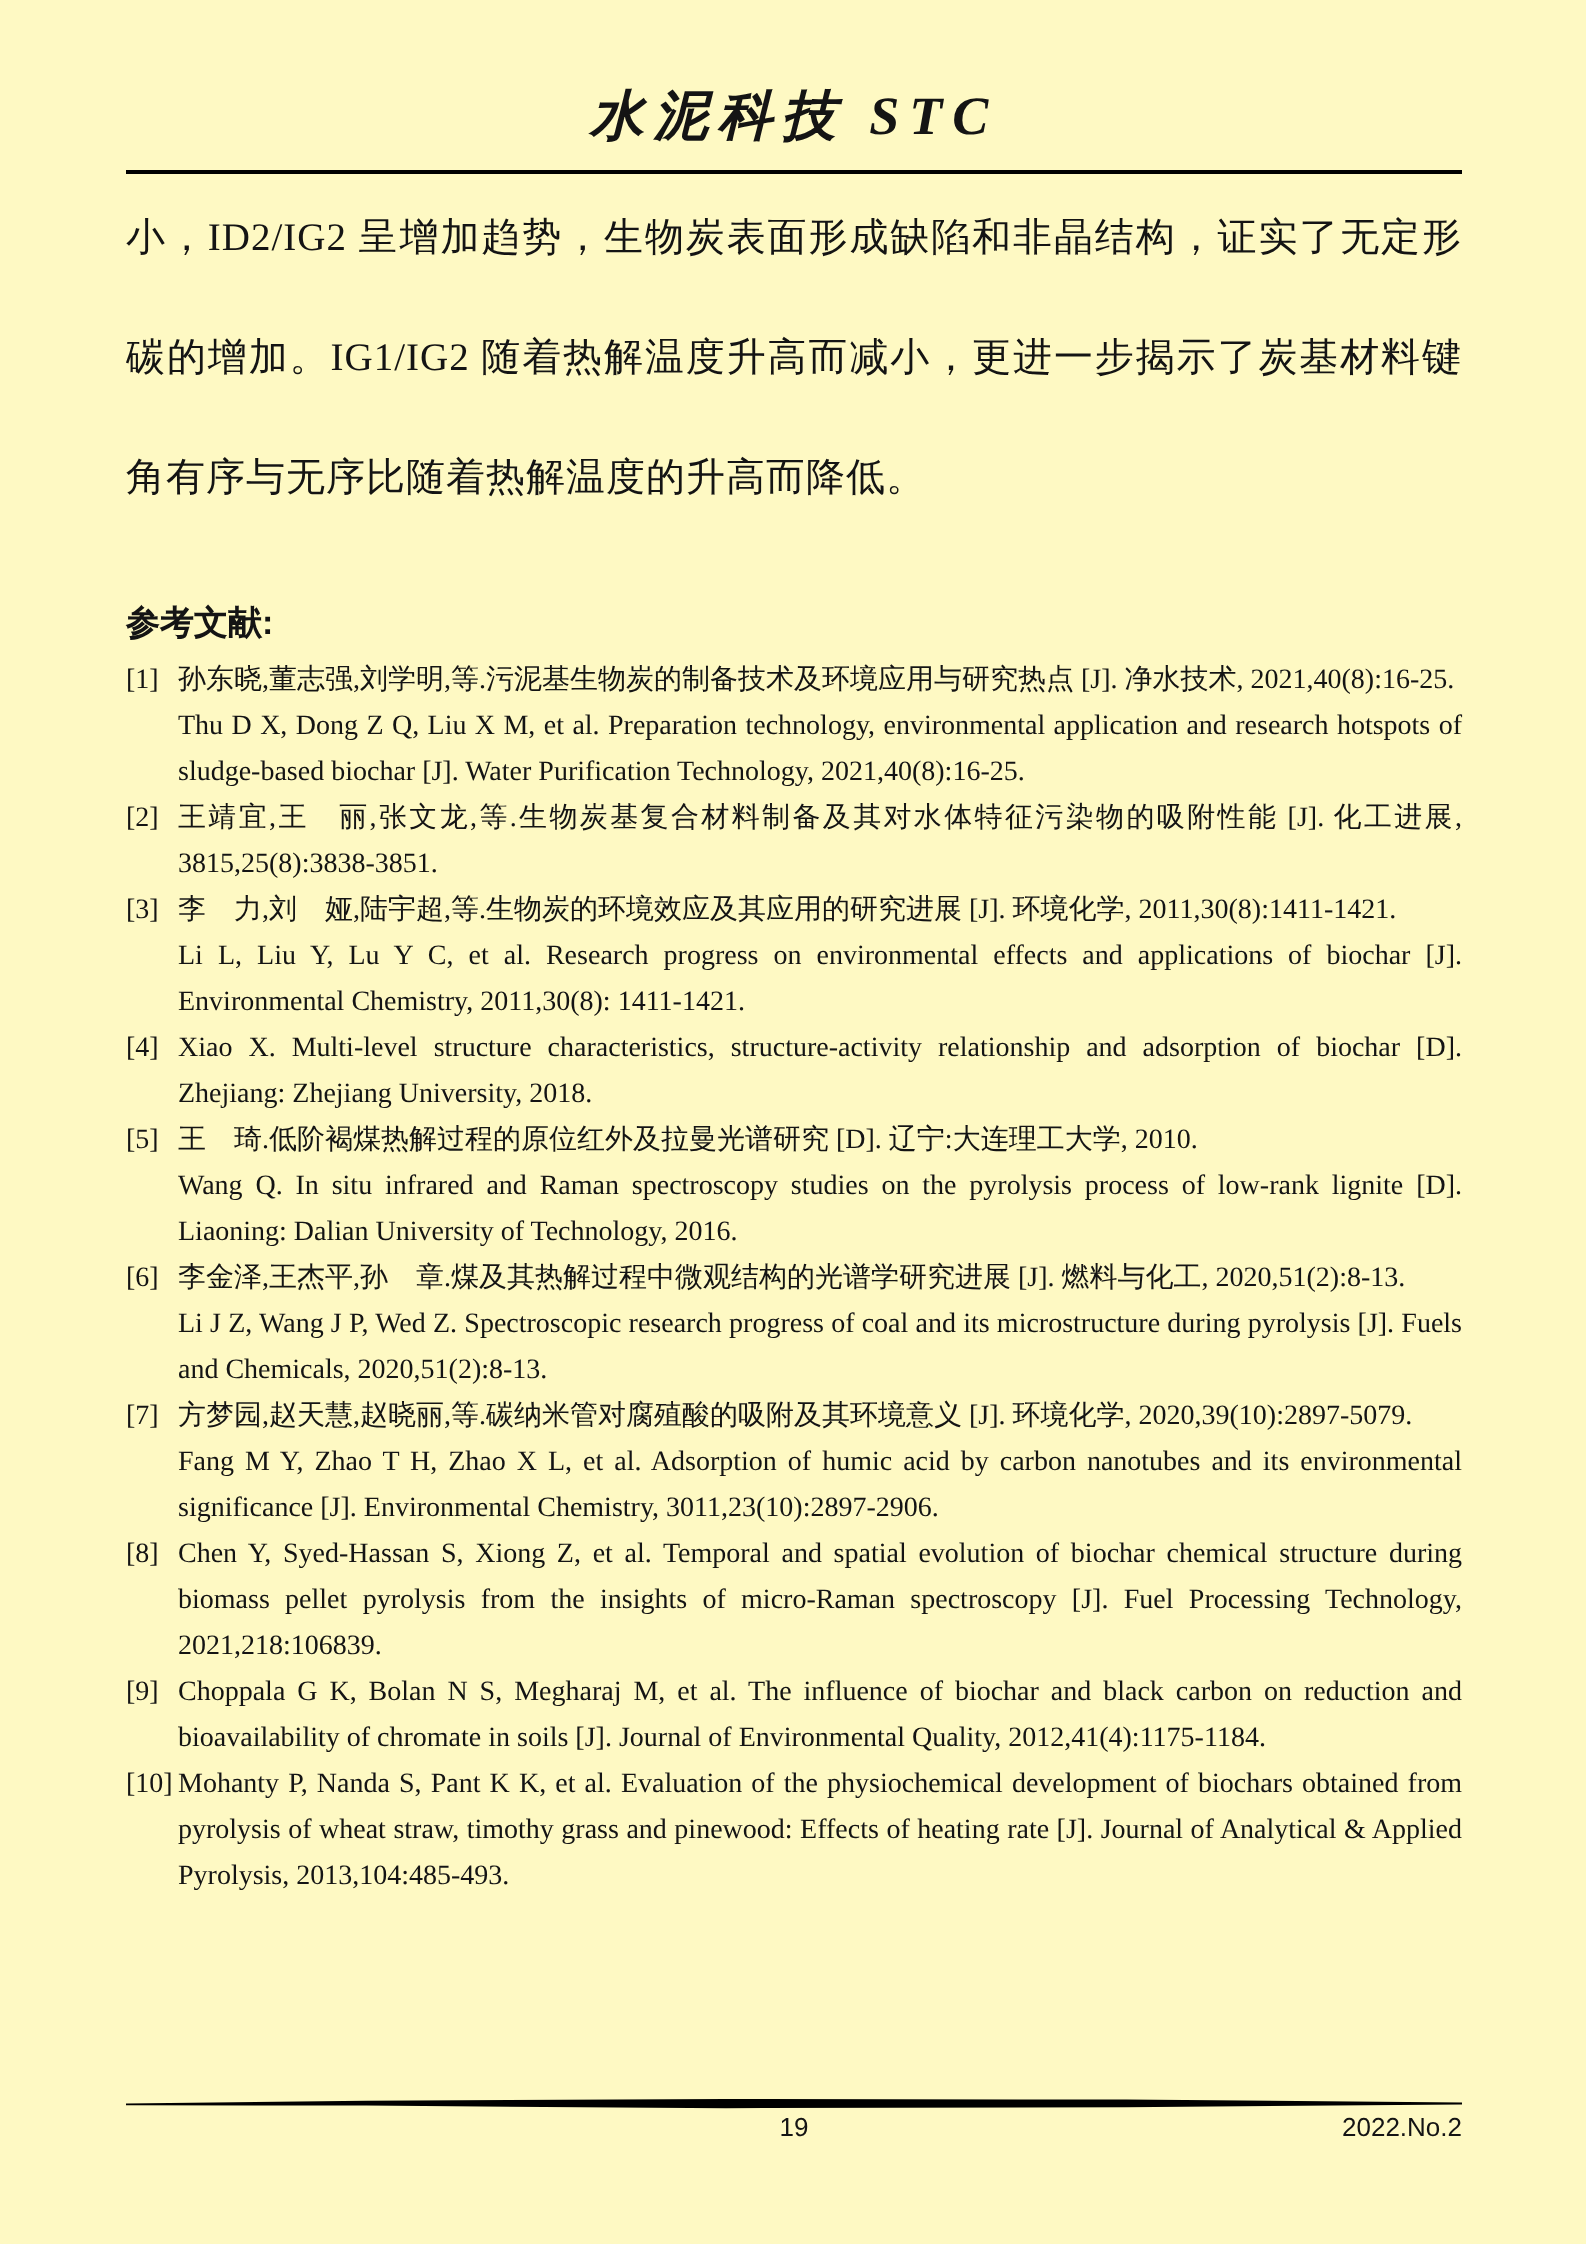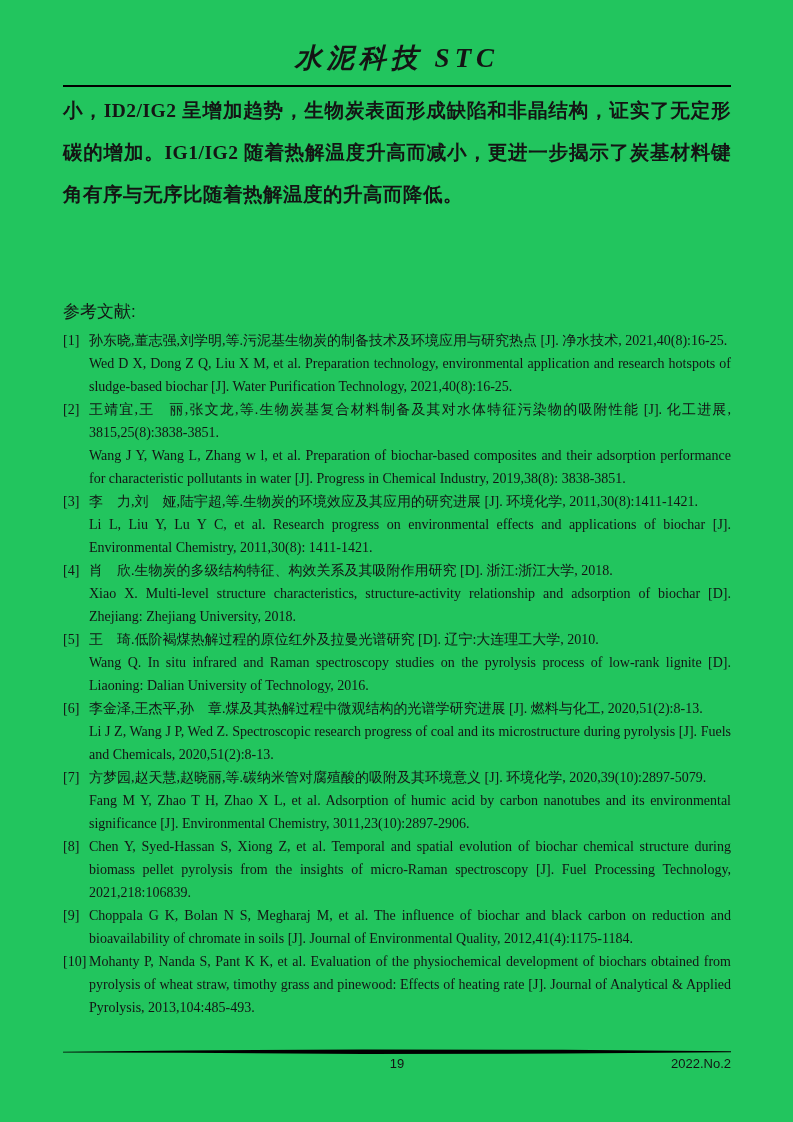--- a/index.html
+++ b/index.html
@@ -5,21 +5,21 @@
   html, body {
     margin: 0;
     padding: 0;
     background: #e8e8e8;
   }
   .page {
     position: relative;
     width: 793px;
     height: 1122px;
     margin: 0 auto;
-    background: #22c55e;
+    background: #fef9c3;
     color: #141414;
     overflow: hidden;
     font-family: "Liberation Serif", "DejaVu Serif", serif;
   }
   
   .journal-header {
     position: absolute;
     top: 40px;
     left: 63px;
     width: 668px;
@@ -40,32 +40,31 @@
     width: 668px;
     border-top: 2.5px solid #000;
   }
   
   .body-paragraph {
     position: absolute;
     top: 90px;
     left: 63px;
     width: 668px;
     font-size: 19.5px;
-    line-height: 42px;
+    line-height: 60px;
     text-align: justify;
     letter-spacing: 0.5px;
+  }
+  
+  .refs-heading {
+    position: absolute;
+    top: 300px;
+    left: 63px;
+    font-family: "Liberation Sans", "DejaVu Sans", sans-serif;
     font-weight: bold;
-  }
-  
-  .refs-heading {
-    position: absolute;
-    top: 300px;
-    left: 63px;
-    font-family: "Liberation Sans", "DejaVu Sans", sans-serif;
-    font-weight: normal;
     font-size: 17px;
   }
   .refs {
     position: absolute;
     top: 329px;
     left: 63px;
     width: 668px;
     font-size: 14px;
     line-height: 23px;
   }
@@ -126,38 +125,36 @@
 
   <div class="body-paragraph">小，ID2/IG2 呈增加趋势，生物炭表面形成缺陷和非晶结构，证实了无定形碳的增加。IG1/IG2 随着热解温度升高而减小，更进一步揭示了炭基材料键角有序与无序比随着热解温度的升高而降低。</div>
 
   <div class="refs-heading">参考文献:</div>
 
   <div class="refs">
 
     <div class="ref">
       <span class="ref-marker">[1]</span>
       <div class="ref-zh">孙东晓,董志强,刘学明,等.污泥基生物炭的制备技术及环境应用与研究热点 [J]. 净水技术, 2021,40(8):16-25.</div>
-      <div class="ref-en">Wed D X, Dong Z Q, Liu X M, et al. Preparation technology, environmental application and research hotspots of sludge-based biochar [J]. Water Purification Technology, 2021,40(8):16-25.</div>
+      <div class="ref-en">Thu D X, Dong Z Q, Liu X M, et al. Preparation technology, environmental application and research hotspots of sludge-based biochar [J]. Water Purification Technology, 2021,40(8):16-25.</div>
     </div>
 
     <div class="ref">
       <span class="ref-marker">[2]</span>
       <div class="ref-zh">王靖宜,王　丽,张文龙,等.生物炭基复合材料制备及其对水体特征污染物的吸附性能 [J]. 化工进展, 3815,25(8):3838-3851.</div>
-      <div class="ref-en">Wang J Y, Wang L, Zhang w l, et al. Preparation of biochar-based composites and their adsorption performance for characteristic pollutants in water [J]. Progress in Chemical Industry, 2019,38(8): 3838-3851.</div>
     </div>
 
     <div class="ref">
       <span class="ref-marker">[3]</span>
       <div class="ref-zh">李　力,刘　娅,陆宇超,等.生物炭的环境效应及其应用的研究进展 [J]. 环境化学, 2011,30(8):1411-1421.</div>
       <div class="ref-en">Li L, Liu Y, Lu Y C, et al. Research progress on environmental effects and applications of biochar [J]. Environmental Chemistry, 2011,30(8): 1411-1421.</div>
     </div>
 
     <div class="ref">
       <span class="ref-marker">[4]</span>
-      <div class="ref-zh">肖　欣.生物炭的多级结构特征、构效关系及其吸附作用研究 [D]. 浙江:浙江大学, 2018.</div>
       <div class="ref-en">Xiao X. Multi-level structure characteristics, structure-activity relationship and adsorption of biochar [D]. Zhejiang: Zhejiang University, 2018.</div>
     </div>
 
     <div class="ref">
       <span class="ref-marker">[5]</span>
       <div class="ref-zh">王　琦.低阶褐煤热解过程的原位红外及拉曼光谱研究 [D]. 辽宁:大连理工大学, 2010.</div>
       <div class="ref-en">Wang Q. In situ infrared and Raman spectroscopy studies on the pyrolysis process of low-rank lignite [D]. Liaoning: Dalian University of Technology, 2016.</div>
     </div>
 
     <div class="ref">

